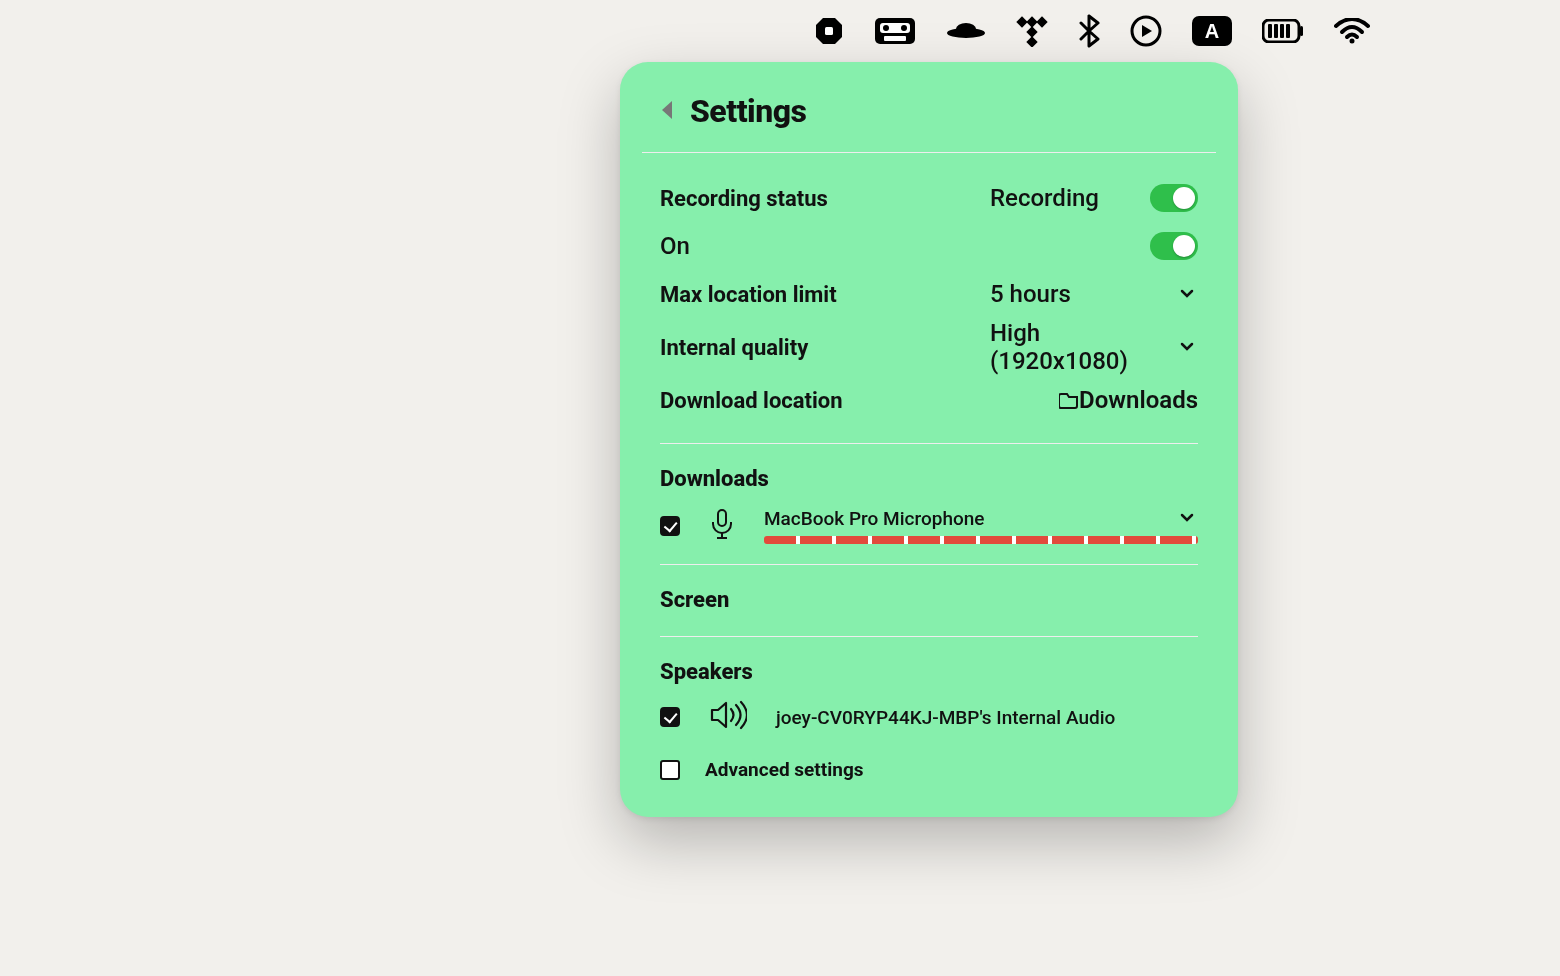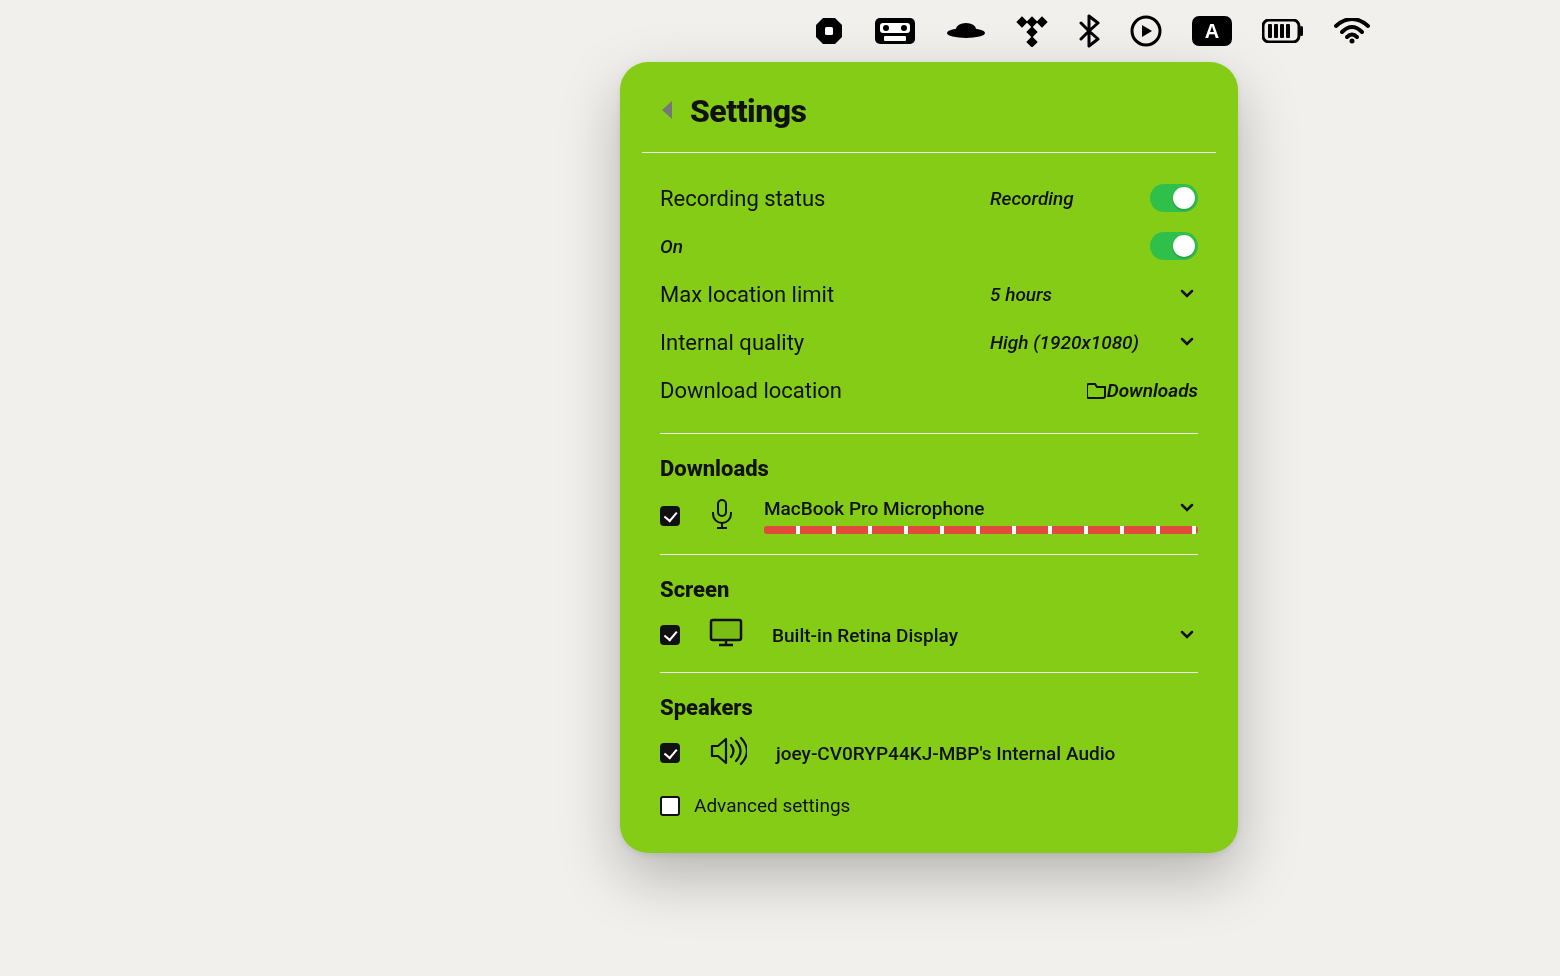--- a/index.html
+++ b/index.html
@@ -22,21 +22,21 @@
     align-items: center;
   }
   .menubar svg { display: block; }
 
   
   .panel {
     position: absolute;
     left: 620px;
     top: 62px;
     width: 618px;
-    background: #84cc16;
+    background: #86efac;
     border-radius: 28px;
     box-shadow: 0 24px 60px rgba(0,0,0,0.25), 0 2px 6px rgba(0,0,0,0.08);
     padding: 30px 22px 30px 22px;
   }
 
   .header {
     display: flex;
     align-items: center;
     gap: 16px;
     padding: 0 18px 22px 18px;
@@ -46,23 +46,23 @@
   .back-btn { border:none; background:none; cursor:pointer; padding:0; }
 
   .section { padding: 22px 18px 0 18px; }
   .row {
     display: flex;
     align-items: center;
     justify-content: flex-start;
     min-height: 46px;
   }
   .row + .row { margin-top: 2px; }
-  .row .label { font-size: 22px; font-weight: 400; flex: 0 0 330px; }
+  .row .label { font-size: 22px; font-weight: 700; flex: 0 0 330px; }
   .row .value-area { flex: 1; display:flex; align-items:center; }
-  .value-text { font-size: 19px; font-weight: 500; color:#111;font-style:italic; }
+  .value-text { font-size: 24px; font-weight: 500; color:#111; }
 
   .dropdown-row { display:flex; align-items:center; width:100%; justify-content:space-between; }
   .chev-btn { border:none; background:none; cursor:pointer; padding:4px; }
 
   .toggle {
     width: 48px; height: 28px; border-radius: 14px;
     background: #2fbf4b; position: relative; cursor:pointer; border:none;
     margin-left:auto;
   }
   .toggle::after {
@@ -97,21 +97,21 @@
   }
   .checkbox.checked { background:#111; }
   .checkbox.checked::after {
     content:""; width:6px; height:10px;
     border: solid #fff; border-width: 0 2.5px 2.5px 0;
     transform: rotate(40deg) translateY(-1px);
   }
 
   .folder-row { display:flex; align-items:center; margin-left:auto; }
 
-  .adv-row { display:flex; align-items:center; gap:14px; padding: 18px 18px 6px 18px; font-size:19px; font-weight:400; }
+  .adv-row { display:flex; align-items:center; gap:25px; padding: 18px 18px 6px 18px; font-size:19px; font-weight:700; }
   .adv-row .checkbox { border-radius:3px; }
 
 </style>
 </head>
 <body>
 
 <div class="menubar">
   <span>
     <svg width="30" height="30" viewBox="0 0 30 30">
         <polygon points="9,2 21,2 28,9 28,21 21,28 9,28 2,21 2,9" fill="#000"></polygon>
@@ -271,41 +271,20 @@
               <path d="M2 2 L7 7 L12 2" stroke="#111" stroke-width="2.5" fill="none" stroke-linecap="round"></path>
             </svg>
         </button>
       </div>
       <div class="level-bar"></div>
     </div>
   </div>
   <div class="divider" style="margin:14px 18px 0 18px"></div>
 
   <div class="subhead">Screen</div>
-  <div class="device-row">
-    <span class="checkbox checked"></span>
-    <span>
-      <svg width="34" height="30" viewBox="0 0 34 30">
-          <rect x="2" y="2" width="30" height="20" rx="2" stroke="#111" stroke-width="2.5" fill="none"></rect>
-          <rect x="2" y="2" width="30" height="20" rx="2" fill="#111" opacity="0.08"></rect>
-          <line x1="10" y1="27" x2="24" y2="27" stroke="#111" stroke-width="2.5"></line>
-          <line x1="17" y1="22" x2="17" y2="27" stroke="#111" stroke-width="2.5"></line>
-        </svg>
-    </span>
-    <div class="sel-area">
-      <div class="sel-line">
-        <span class="device-name">Built-in Retina Display</span>
-        <button class="chev-btn">
-          <svg width="14" height="10" viewBox="0 0 14 10">
-              <path d="M2 2 L7 7 L12 2" stroke="#111" stroke-width="2.5" fill="none" stroke-linecap="round"></path>
-            </svg>
-        </button>
-      </div>
-    </div>
-  </div>
   <div class="divider" style="margin:14px 18px 0 18px"></div>
 
   <div class="subhead">Speakers</div>
   <div class="device-row">
     <span class="checkbox checked"></span>
     <span>
       <svg width="38" height="30" viewBox="0 0 38 30">
           <path d="M3 10 h6 l8 -7 v24 l-8 -7 h-6 z" stroke="#111" stroke-width="2.2" fill="none" stroke-linejoin="round"></path>
           <path d="M22 9 q5 6 0 12" stroke="#111" stroke-width="2.2" fill="none" stroke-linecap="round"></path>
           <path d="M27 5 q9 10 0 20" stroke="#111" stroke-width="2.2" fill="none" stroke-linecap="round"></path>

